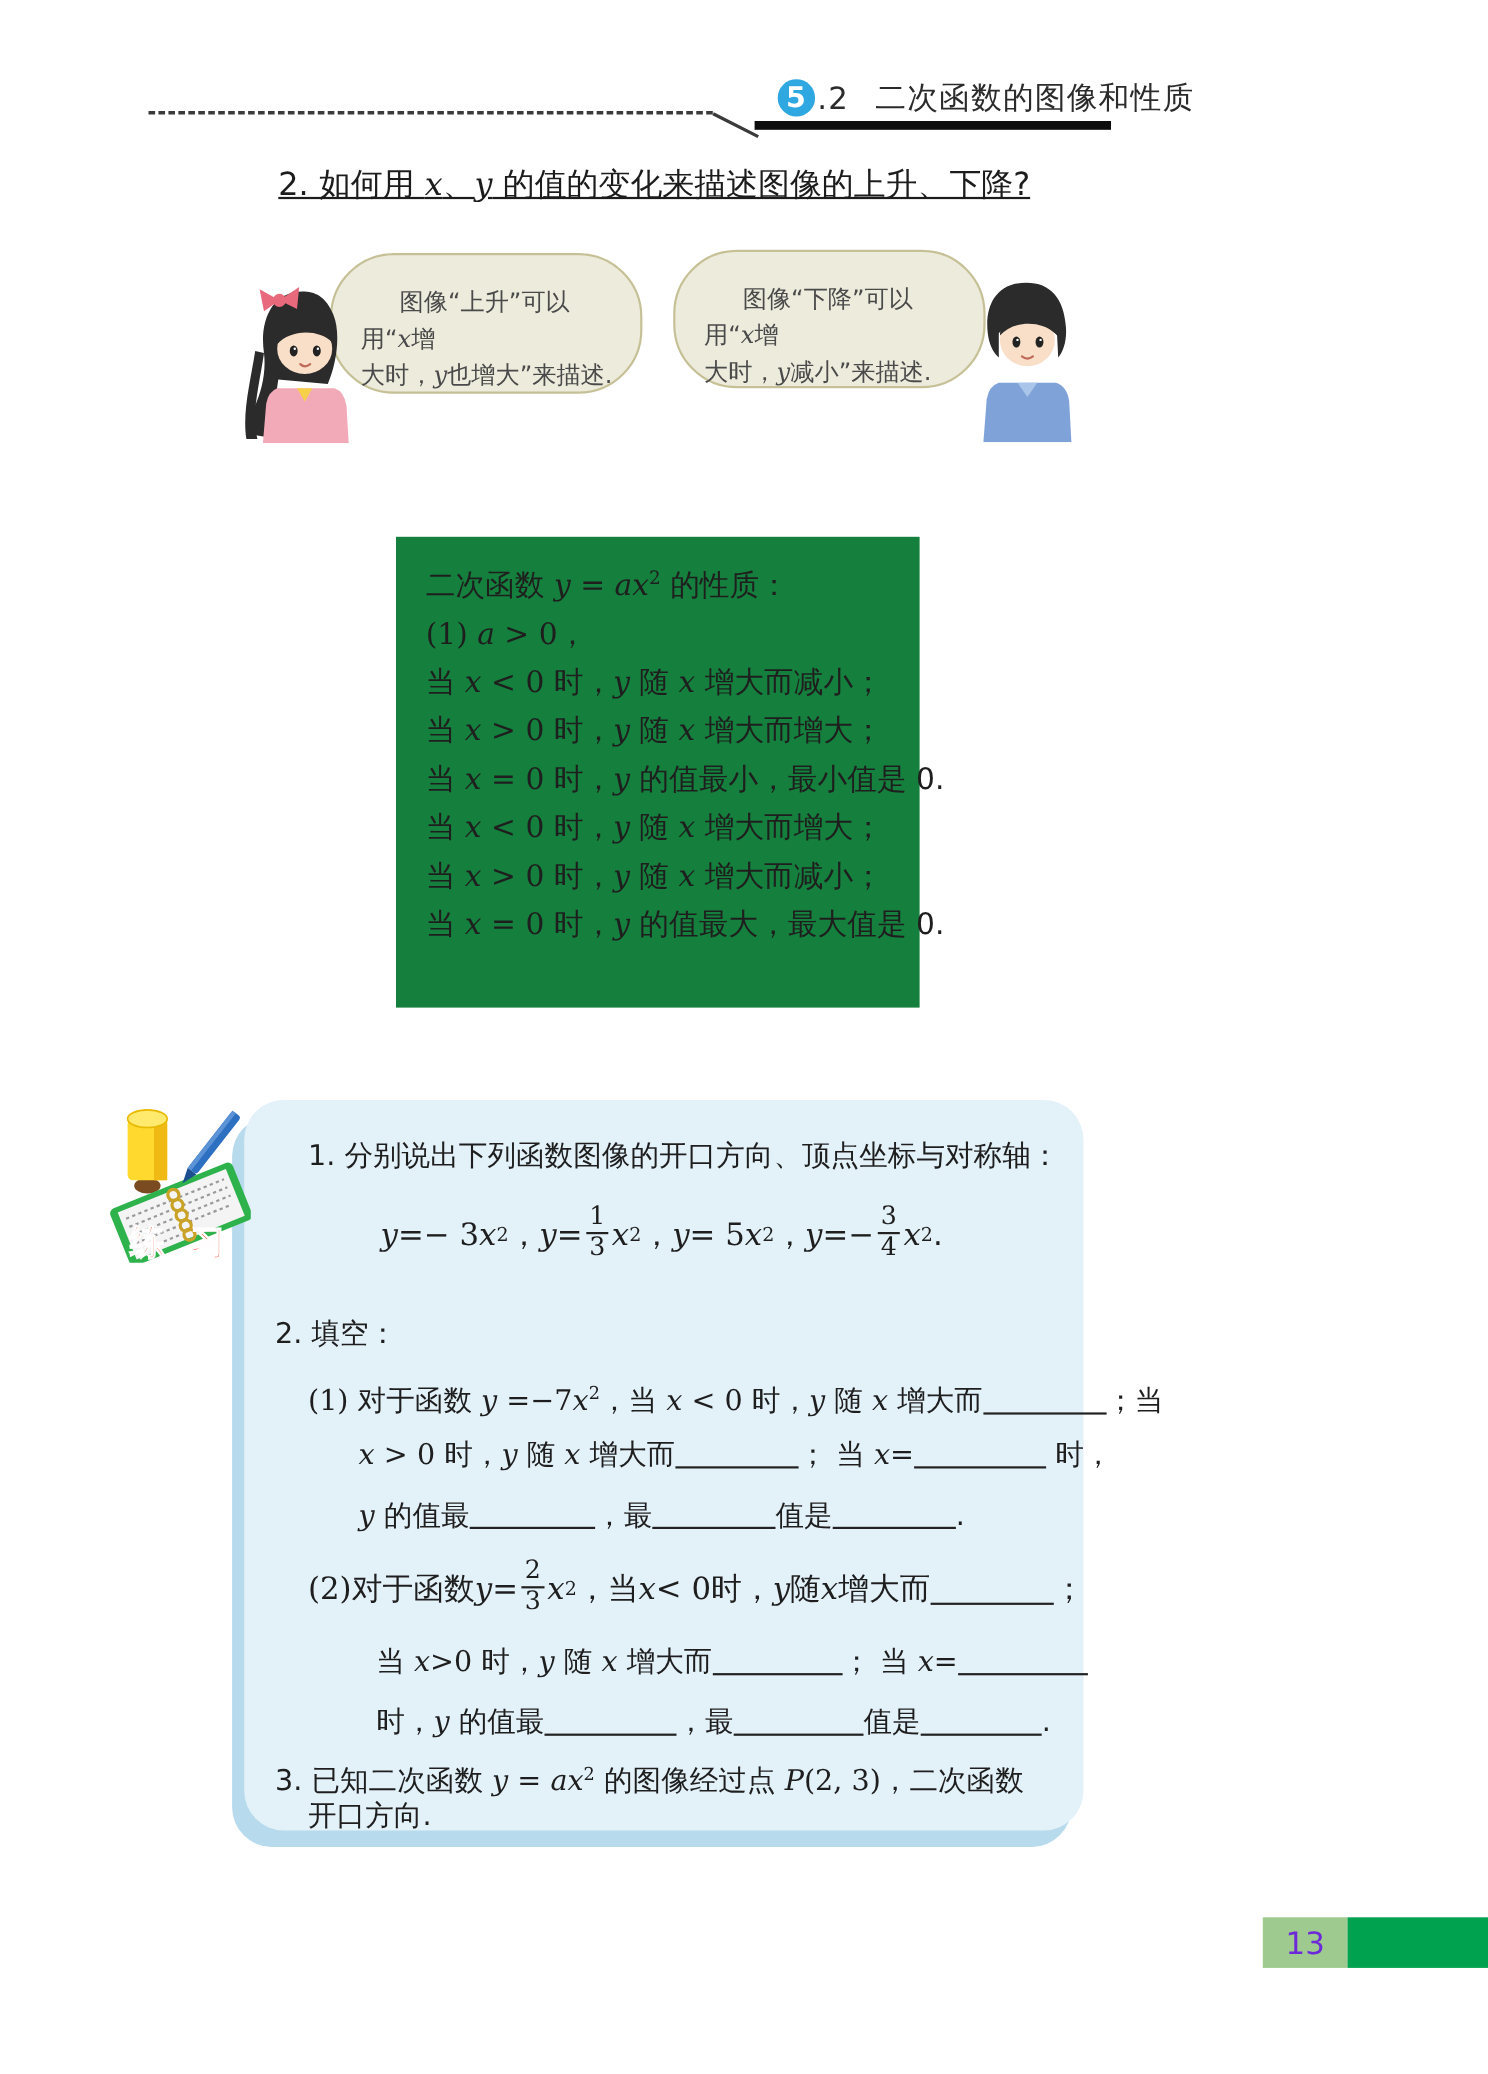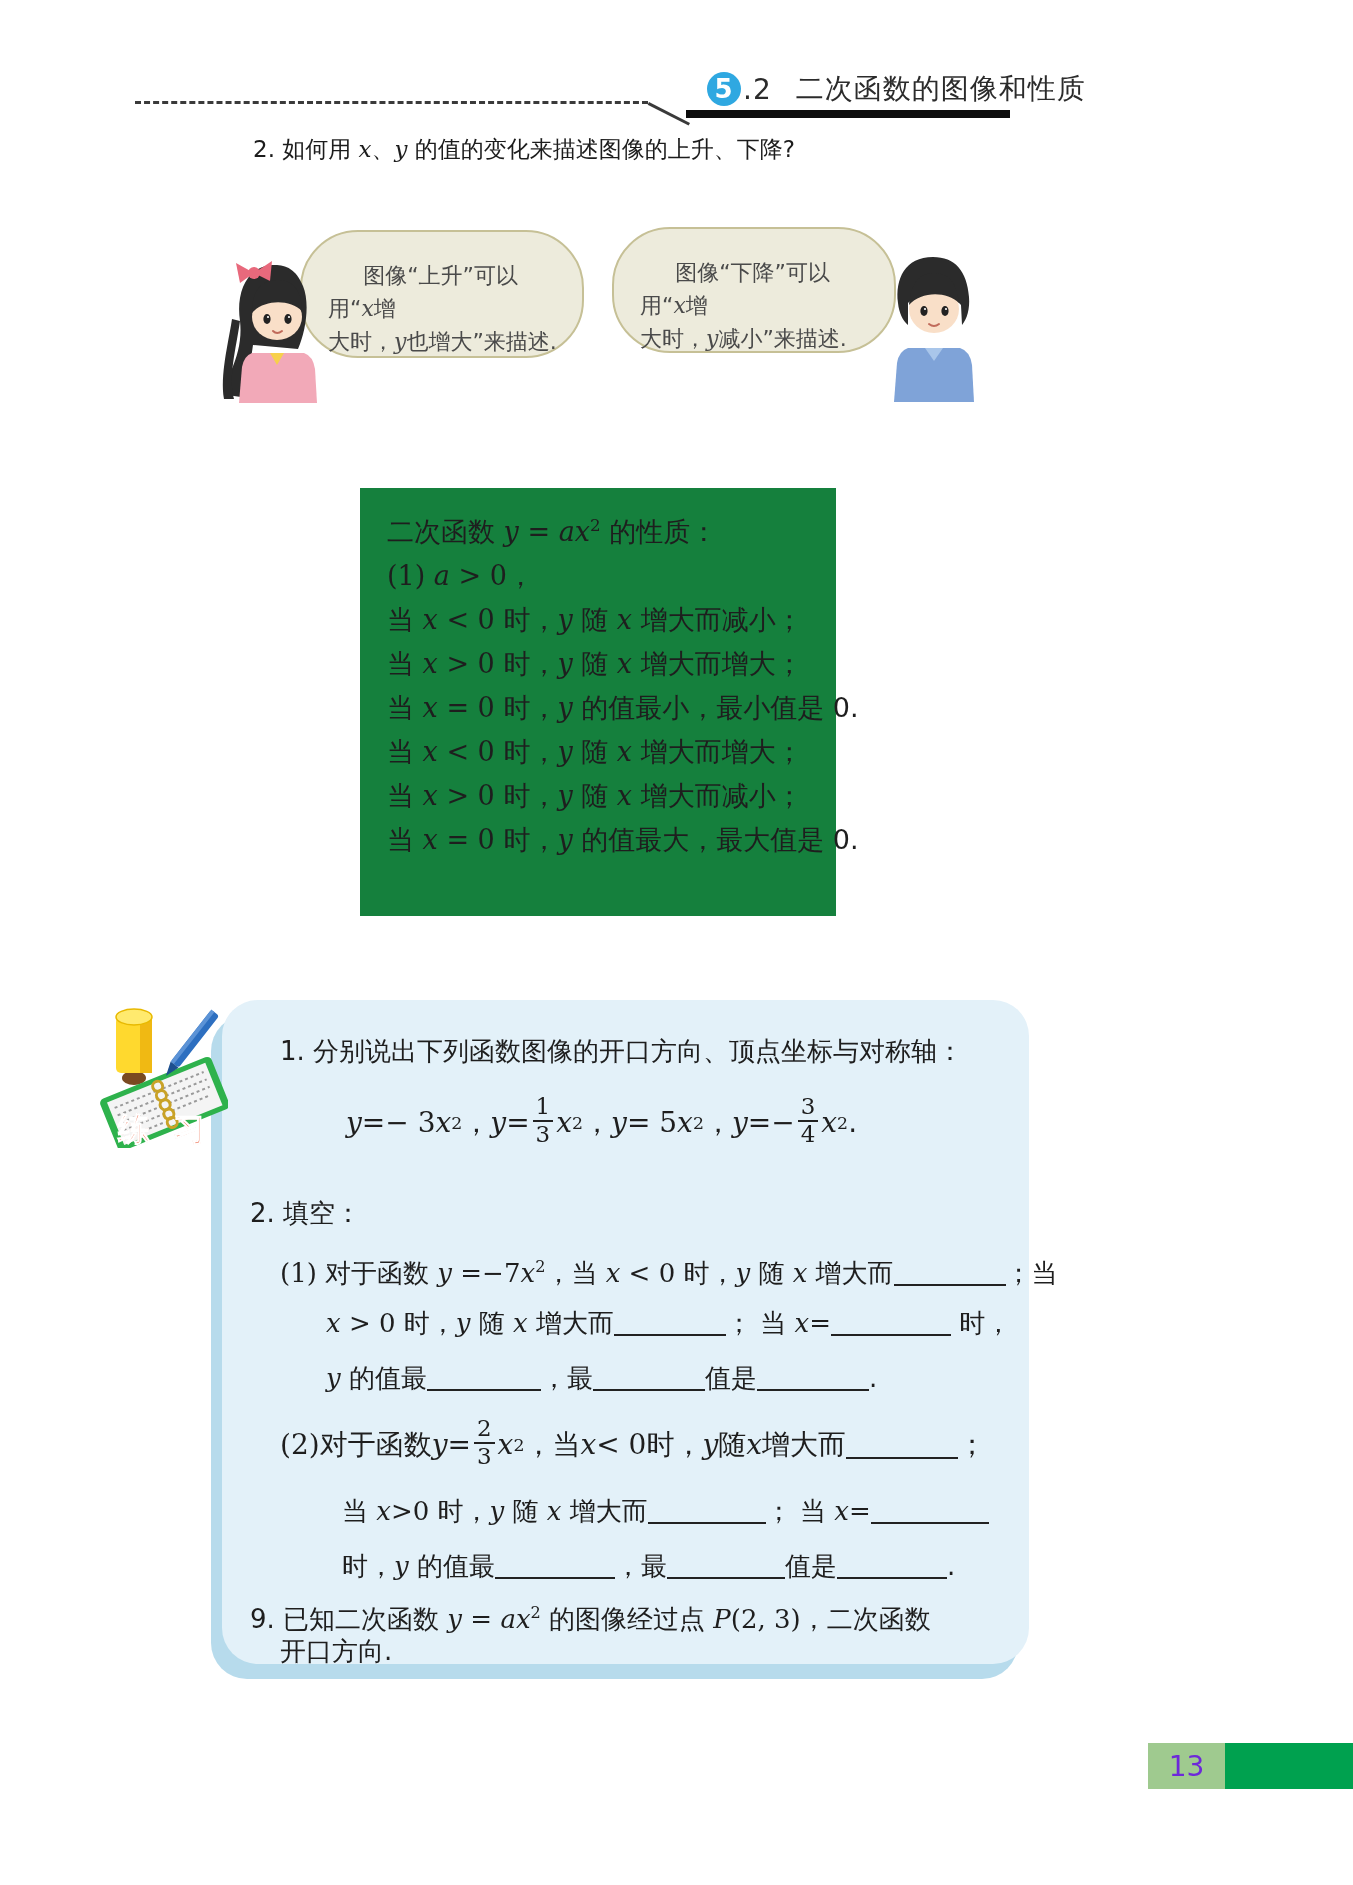--- a/index.html
+++ b/index.html
@@ -15,21 +15,21 @@
     background:#3a3a3a;transform:rotate(27deg);transform-origin:left top;}
   .header-title{position:absolute;left:707px;top:71px;height:36px;
     display:flex;align-items:center;font-size:28px;color:#2b2b2b;letter-spacing:1px;}
   .sec-badge{display:inline-flex;align-items:center;justify-content:center;
     width:34px;height:34px;border-radius:50%;background:#2FA8E1;color:#fff;
     font-size:26px;font-weight:bold;}
   .sec-suffix{margin-left:2px;}
   .sec-title{margin-left:24px;}
   .header-bar{position:absolute;left:686px;top:110px;width:324px;height:8px;background:#0d0d0d;}
   
-  .question{position:absolute;left:253px;top:134px;font-size:23px;color:#1c1c1c;}
+  .question{position:absolute;left:253px;top:148px;font-size:29px;color:#1c1c1c;text-decoration:underline;}
   
   .bubble{position:absolute;background:#EDEBDC;border:2px solid #C6C096;
     border-radius:58px;box-sizing:border-box;color:#4a4a4a;}
   .bubble p{margin:0;padding:27px 20px 0 26px;font-size:22px;line-height:33px;text-indent:1.6em;}
   .bubble-left{left:300px;top:230px;width:284px;height:128px;}
   .bubble-right{left:612px;top:227px;width:284px;height:126px;}
   .girl-svg{position:absolute;left:218px;top:257px;width:116px;height:146px;z-index:2;}
   .boy-svg{position:absolute;left:877px;top:251px;width:113px;height:151px;z-index:2;}
   
   .pinkbox{position:absolute;left:360px;top:488px;width:476px;height:428px;
@@ -41,21 +41,21 @@
   sup{font-family:"DejaVu Serif",serif;font-size:0.62em;font-style:normal;}
   .frac{display:inline-flex;flex-direction:column;align-items:center;
     vertical-align:middle;font-family:"DejaVu Serif",serif;font-size:0.82em;
     line-height:1.12;margin:0 3px;transform:translateY(-2px);}
   .frac .num{border-bottom:2px solid #222;padding:0 3px;}
   .frac .den{padding:0 3px;}
   .blank{display:inline-block;height:26px;border-bottom:2px solid #222;
     vertical-align:-4px;}
   
   .practicebox{position:absolute;left:222px;top:1000px;width:763px;height:664px;
-    background:#E3F1F9;border-radius:36px;box-shadow:-11px 15px 0 0 #B7DBEC;padding-left:44px;}
+    background:#E3F1F9;border-radius:36px;box-shadow:-11px 15px 0 0 #B7DBEC;}
   .pr-line{position:absolute;font-size:26px;line-height:34px;white-space:nowrap;color:#1e1e1e;}
   .pr-formula{position:absolute;font-size:28px;display:flex;align-items:center;white-space:nowrap;color:#1e1e1e;}
   .practice-icon{position:absolute;left:86px;top:990px;width:142px;height:158px;z-index:2;}
   
   .page-num{position:absolute;left:1148px;top:1743px;width:77px;height:46px;
     background:#9FCA8F;display:flex;align-items:center;justify-content:center;
     font-size:28px;color:#6d28d9;}
   .page-num-bar{position:absolute;left:1225px;top:1743px;width:128px;height:46px;
     background:#00A14F;}
 </style>
@@ -228,20 +228,20 @@
         <span>时，</span>
         <span class="mvar">y</span>
         <span> 随 </span>
         <span class="mvar">x</span>
         <span> 增大而</span>
         <span class="blank" style="width: 112px;"></span>
         <span>；</span>
       </div>
     <div class="pr-line" style="left:120px;top:494px;"><span>当 </span><span class="mvar">x</span><span class="m">&gt;0 </span><span>时，</span><span class="mvar">y</span><span> 随 </span><span class="mvar">x</span><span> 增大而</span><span class="blank" style="width: 118px;"></span><span>； 当 </span><span class="mvar">x</span><span class="m">=</span><span class="blank" style="width: 118px;"></span></div>
     <div class="pr-line" style="left:120px;top:549px;"><span>时，</span><span class="mvar">y</span><span> 的值最</span><span class="blank" style="width: 120px;"></span><span>，最</span><span class="blank" style="width: 118px;"></span><span>值是</span><span class="blank" style="width: 110px;"></span><span>.</span></div>
-    <div class="pr-line" style="left:28px;top:596px;"><span>9. 已知二次函数 </span><span class="mvar">y</span><span class="m"> = </span><span class="mvar">ax</span><sup>2</sup><span> 的图像经过点 </span><span class="mvar">P</span><span class="m">(2, 3)</span><span>，二次函数</span></div>
+    <div class="pr-line" style="left:28px;top:596px;"><span>3. 已知二次函数 </span><span class="mvar">y</span><span class="m"> = </span><span class="mvar">ax</span><sup>2</sup><span> 的图像经过点 </span><span class="mvar">P</span><span class="m">(2, 3)</span><span>，二次函数</span></div>
     <div class="pr-line" style="left:58px;top:634px;"><span>开口方向.</span></div>
   </div>
 
   <div class="page-num">13</div>
   <div class="page-num-bar"></div>
 
 </div>
 
 </body></html>

